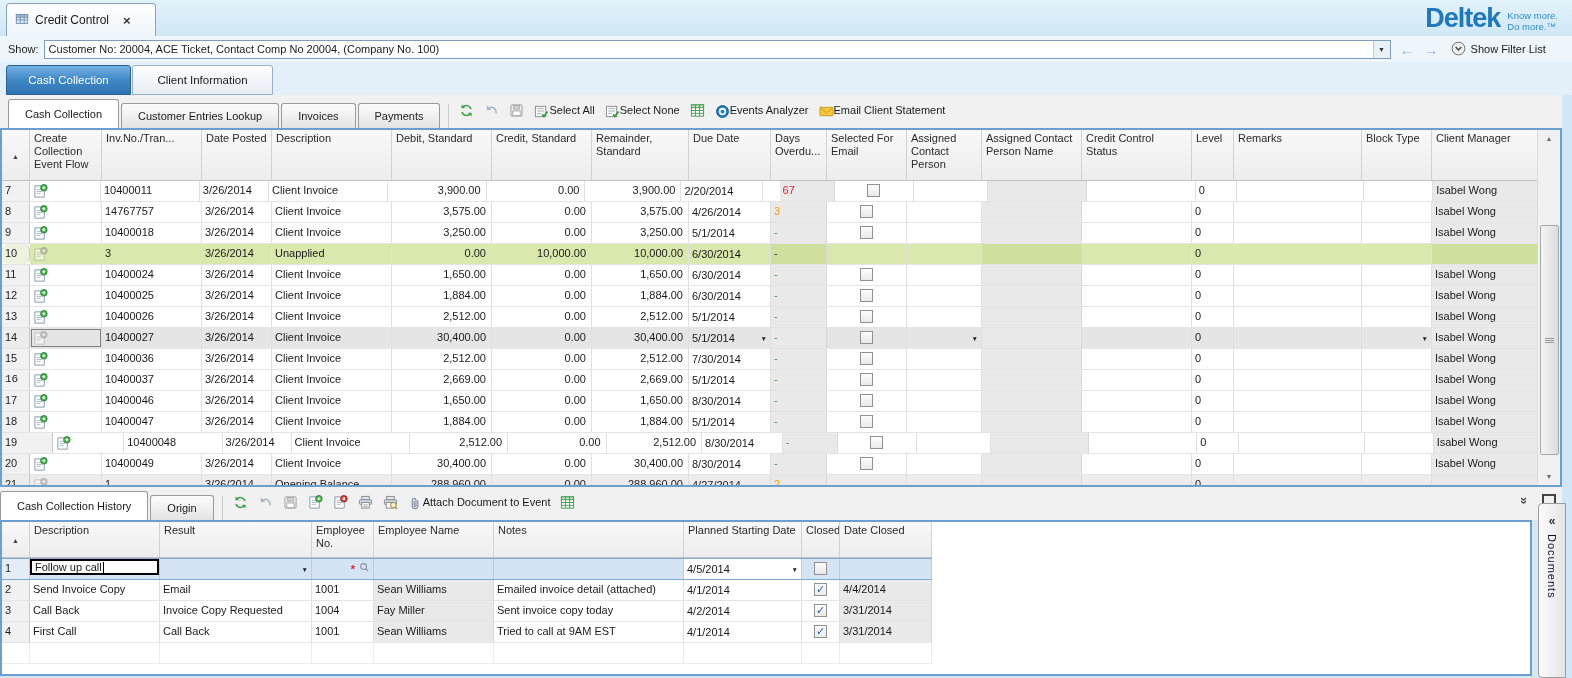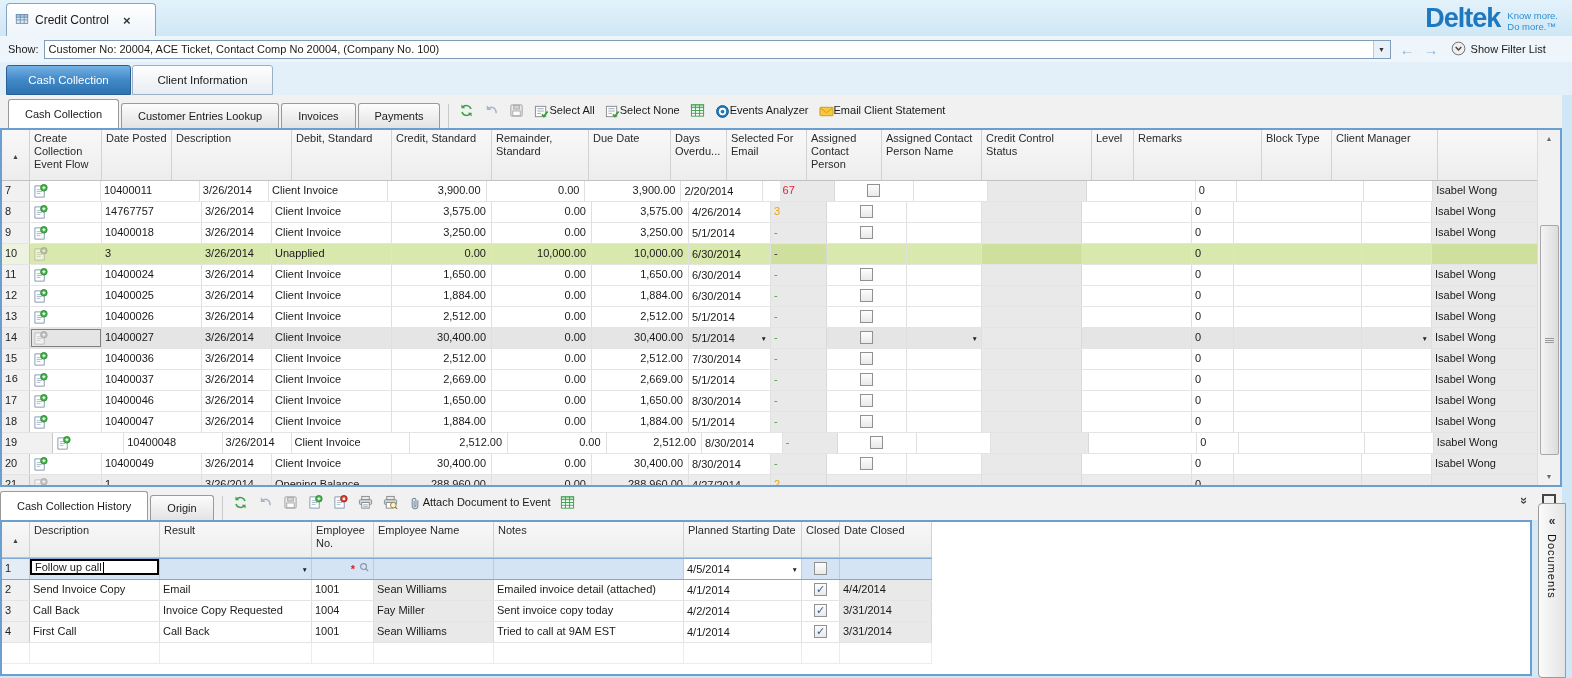--- a/index.html
+++ b/index.html
@@ -59,21 +59,21 @@
     overflow:hidden;color:#2a2a2a;}
   .g-row{display:flex;height:20px;border-bottom:1px solid #e4e4e4;background:#fff;}
   .g-cell{box-sizing:border-box;border-right:1px solid #e0e0e0;padding:2px 3px;white-space:nowrap;
     overflow:hidden;height:20px;line-height:15px;}
   .g-cell.num{text-align:right;padding-right:5px;}
   .g-cell.gray{background:#e9e9e9;border-right-color:#d8d8d8;}
   .g-cell.rownum{background:#f1f1f1;border-right-color:#c8c8c8;color:#222;}
   .g-cell.flex{display:flex;align-items:center;justify-content:space-between;}
   .row-selected .g-cell{background:#d9e8ad;}
   .row-selected .g-cell.gray{background:#cfe09e;}
-  .row-selected .g-cell.rownum{background:#eef3e0;}
+  .row-selected .g-cell.rownum{background:#eef3e0;border-radius:7px;}
   .row-current .g-cell{background:#e5e5e5;}
   .row-current .g-cell.gray{background:#e9e9e9;}
   .row-current .g-cell.rownum{background:#ececec;}
   .row-muted .g-cell{background:#ececec;}
   .row-muted .g-cell.gray{background:#e9e9e9;}
   .focus-cell{outline:1px solid #808080;outline-offset:-2px;}
   .days-red{color:#ee1c2e;margin-left:17px;}
   .days-orange{color:#f0a30a;}
   .days-green{color:#43a047;}
   .days-dark{color:#333;}
@@ -235,20 +235,21 @@
     </div>
 </div>
 
 <div class="frame" id="main-frame">
   <div id="main-grid">
       <div class="g-h">
         <div class="g-hcell" style="width: 28px;">
           <span class="sort">▲</span>
         </div>
         <div class="g-hcell" style="width: 72px;">Create Collection Event Flow</div>
+        <div class="g-hcell" style="width: 100px;">Inv.No./Tran...</div>
         <div class="g-hcell" style="width: 70px;">Date Posted</div>
         <div class="g-hcell" style="width: 120px;">Description</div>
         <div class="g-hcell" style="width: 100px;">Debit, Standard</div>
         <div class="g-hcell" style="width: 100px;">Credit, Standard</div>
         <div class="g-hcell" style="width: 97px;">Remainder, Standard</div>
         <div class="g-hcell" style="width: 82px;">Due Date</div>
         <div class="g-hcell" style="width: 56px;">Days Overdu...</div>
         <div class="g-hcell" style="width: 80px;">Selected For Email</div>
         <div class="g-hcell" style="width: 75px;">Assigned Contact Person</div>
         <div class="g-hcell" style="width: 100px;">Assigned Contact Person Name</div>

